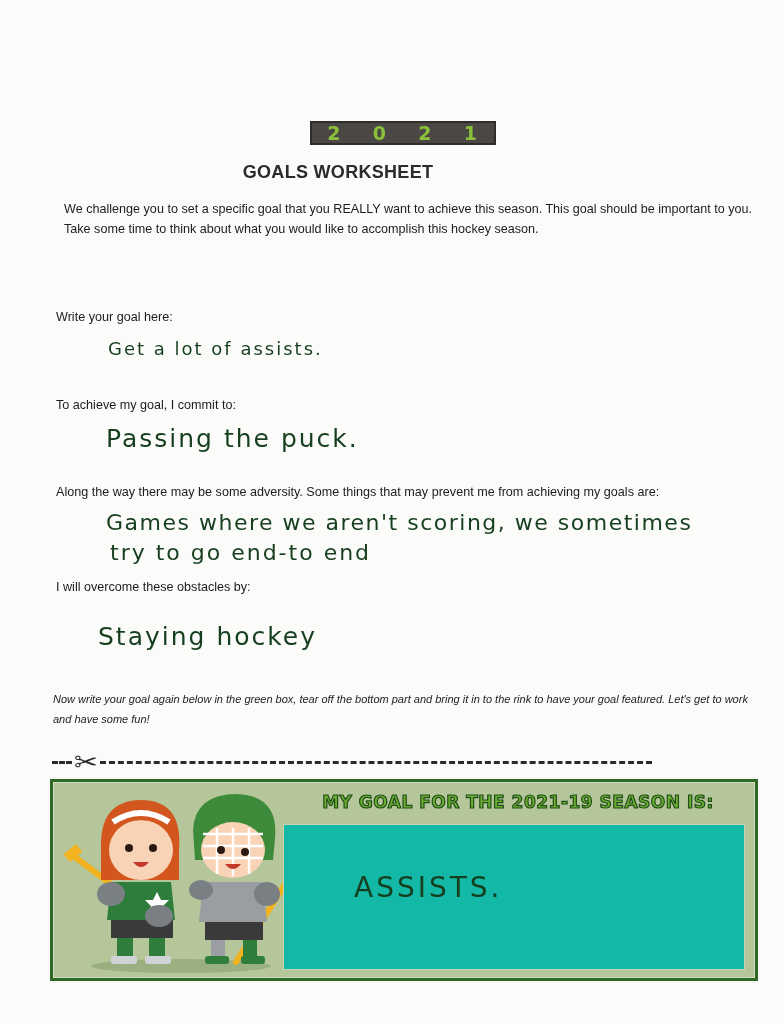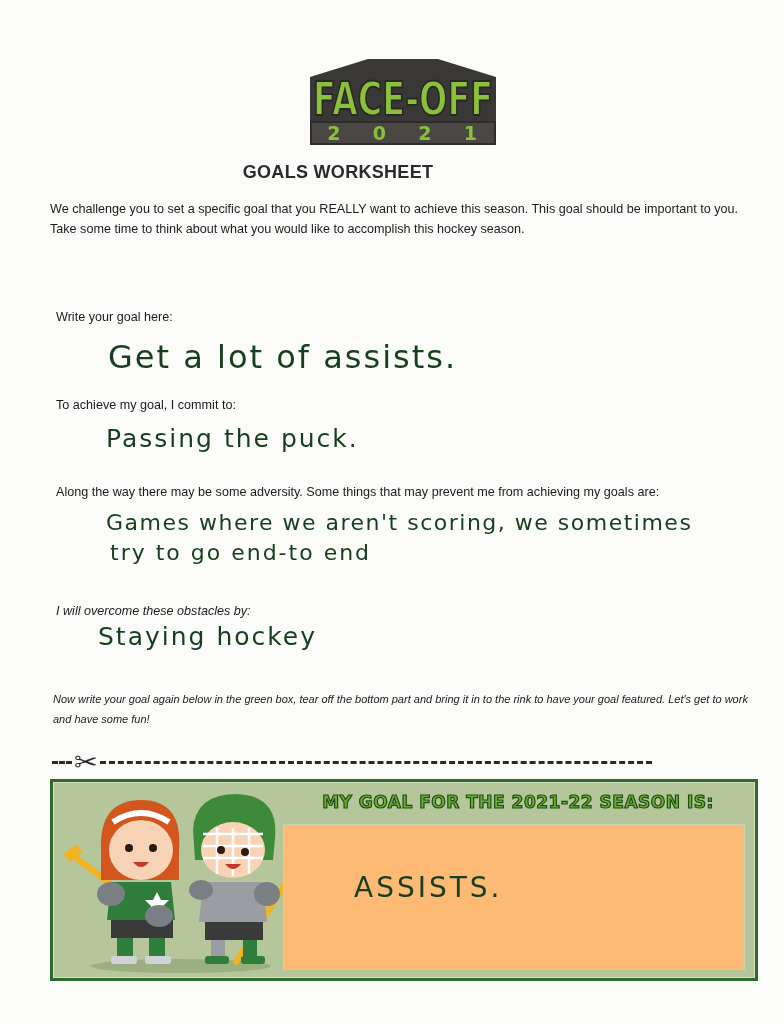--- a/index.html
+++ b/index.html
@@ -22,21 +22,21 @@
     background: #4a4744; border: 2px solid #2f2d2b; box-sizing: border-box;
     display: flex; justify-content: space-around; align-items: center;
     color: #8bc03a; font-weight: bold; font-size: 19px; letter-spacing: 2px;
     font-family: "DejaVu Sans", sans-serif;
   }
   .title {
     position: absolute; left: 0; width: 676px; top: 162px; text-align: center;
     font-size: 18px; font-weight: bold; color: #2b2b2b; letter-spacing: 0.3px;
   }
   .intro {
-    position: absolute; left: 50px; top: 199px; width: 690px;
+    position: absolute; left: 64px; top: 199px; width: 690px;
     font-size: 12.6px; line-height: 20px; color: #1c1c1c;
   }
   .label {
     position: absolute; left: 56px; font-size: 12.6px; color: #1c1c1c;
   }
   .hand {
     position: absolute; color: #163f1f;
     font-family: "DejaVu Sans", sans-serif; font-weight: normal;
     letter-spacing: 2px;
   }
@@ -57,61 +57,55 @@
     box-shadow: inset 0 0 0 1px #d2dcc0;
   }
   .goal-heading {
     position: absolute; left: 230px; top: 10px; width: 470px; text-align: center;
     font-family: "DejaVu Sans", sans-serif; font-weight: bold; font-size: 17px;
     color: #6cae2e; letter-spacing: 0.5px;
     -webkit-text-stroke: 1.2px #1f4d1c;
   }
   .goal-answer-box {
     position: absolute; left: 230px; top: 42px; width: 460px; height: 144px;
-    background: #fdba74; border: 1px solid #c9d3b8;
+    background: #14b8a6; border: 1px solid #c9d3b8;
   }
   .goal-answer {
     position: absolute; left: 70px; top: 46px; font-size: 28px; color: #163f1f;
     font-family: "DejaVu Sans", sans-serif; letter-spacing: 3px;
   }
   .kids { position: absolute; left: 8px; top: 8px; width: 240px; height: 186px; }
 </style>
 </head>
 <body>
 
 <div class="logo">
-  <div class="logo-face">
-    <svg width="190" height="66" viewBox="0 0 190 66">
-      <polygon points="2,22 60,4 130,4 188,22 188,66 2,66" fill="#3a3836"></polygon>
-      <text x="95" y="60" text-anchor="middle" font-family="DejaVu Sans, sans-serif" font-weight="bold" font-size="46" fill="#8bc03a" stroke="#2a2826" stroke-width="2" textLength="180" lengthAdjust="spacingAndGlyphs">FACE-OFF</text>
-    </svg>
-  </div>
   <div class="logo-year">
     <span>2</span>
     <span>0</span>
     <span>2</span>
     <span>1</span>
   </div>
 </div>
 
 <div class="title">GOALS WORKSHEET</div>
 
 <div class="intro">We challenge you to set a specific goal that you REALLY want to achieve this season. This goal should be important to you. Take some time to think about what you would like to accomplish this hockey season.</div>
 
 <div class="label" style="top:310px;">Write your goal here:</div>
-<div class="hand" style="left:108px; top:338px; font-size:32px;">Get a lot of assists.</div>
+<div class="hand" style="left:108px; top:338px; font-size:18px;">Get a lot of assists.</div>
 
 <div class="label" style="top:398px;">To achieve my goal, I commit to:</div>
 <div class="hand" style="left:106px; top:424px; font-size:25px;">Passing the puck.</div>
 
 <div class="label" style="top:485px;">Along the way there may be some adversity. Some things that may prevent me from achieving my goals are:</div>
 <div class="hand" style="left:106px; top:510px; font-size:22px; letter-spacing:1.5px;">Games where we aren't scoring, we sometimes</div>
 <div class="hand" style="left:110px; top:540px; font-size:22px;">try to go end-to end</div>
 
-<div class="label" style="top:604px;font-style:italic;">I will overcome these obstacles by:</div>
+<div class="label" style="top:580px;">I will overcome these obstacles by:</div>
 <div class="hand" style="left:98px; top:622px; font-size:25px;">Staying hockey</div>
 
 <div class="italic-note">Now write your goal again below in the green box, tear off the bottom part and bring it in to the rink to have your goal featured. Let's get to work and have some fun!</div>
 
 <div class="cutline">
   <div class="dash-short"></div>
   <span class="scissors">✂</span>
   <div class="dash-long"></div>
 </div>
 
@@ -152,17 +146,17 @@
       <path d="M142,92 L202,92 L206,132 L138,132 Z" fill="#9a9ea2"></path>
       <rect x="144" y="132" width="58" height="18" fill="#3a3a3a"></rect>
       <rect x="150" y="150" width="14" height="18" fill="#9a9ea2"></rect>
       <rect x="182" y="150" width="14" height="18" fill="#2e7d3a"></rect>
       <rect x="144" y="166" width="24" height="8" rx="3" fill="#2e7d3a"></rect>
       <rect x="180" y="166" width="24" height="8" rx="3" fill="#2e7d3a"></rect>
       <ellipse cx="140" cy="100" rx="12" ry="10" fill="#7a7f84"></ellipse>
       <ellipse cx="206" cy="104" rx="13" ry="12" fill="#7a7f84"></ellipse>
     </svg>
   </div>
-  <div class="goal-heading">MY GOAL FOR THE 2021-22 SEASON IS:</div>
+  <div class="goal-heading">MY GOAL FOR THE 2021-19 SEASON IS:</div>
   <div class="goal-answer-box">
     <div class="goal-answer">ASSISTS.</div>
   </div>
 </div>
 
 </body></html>

